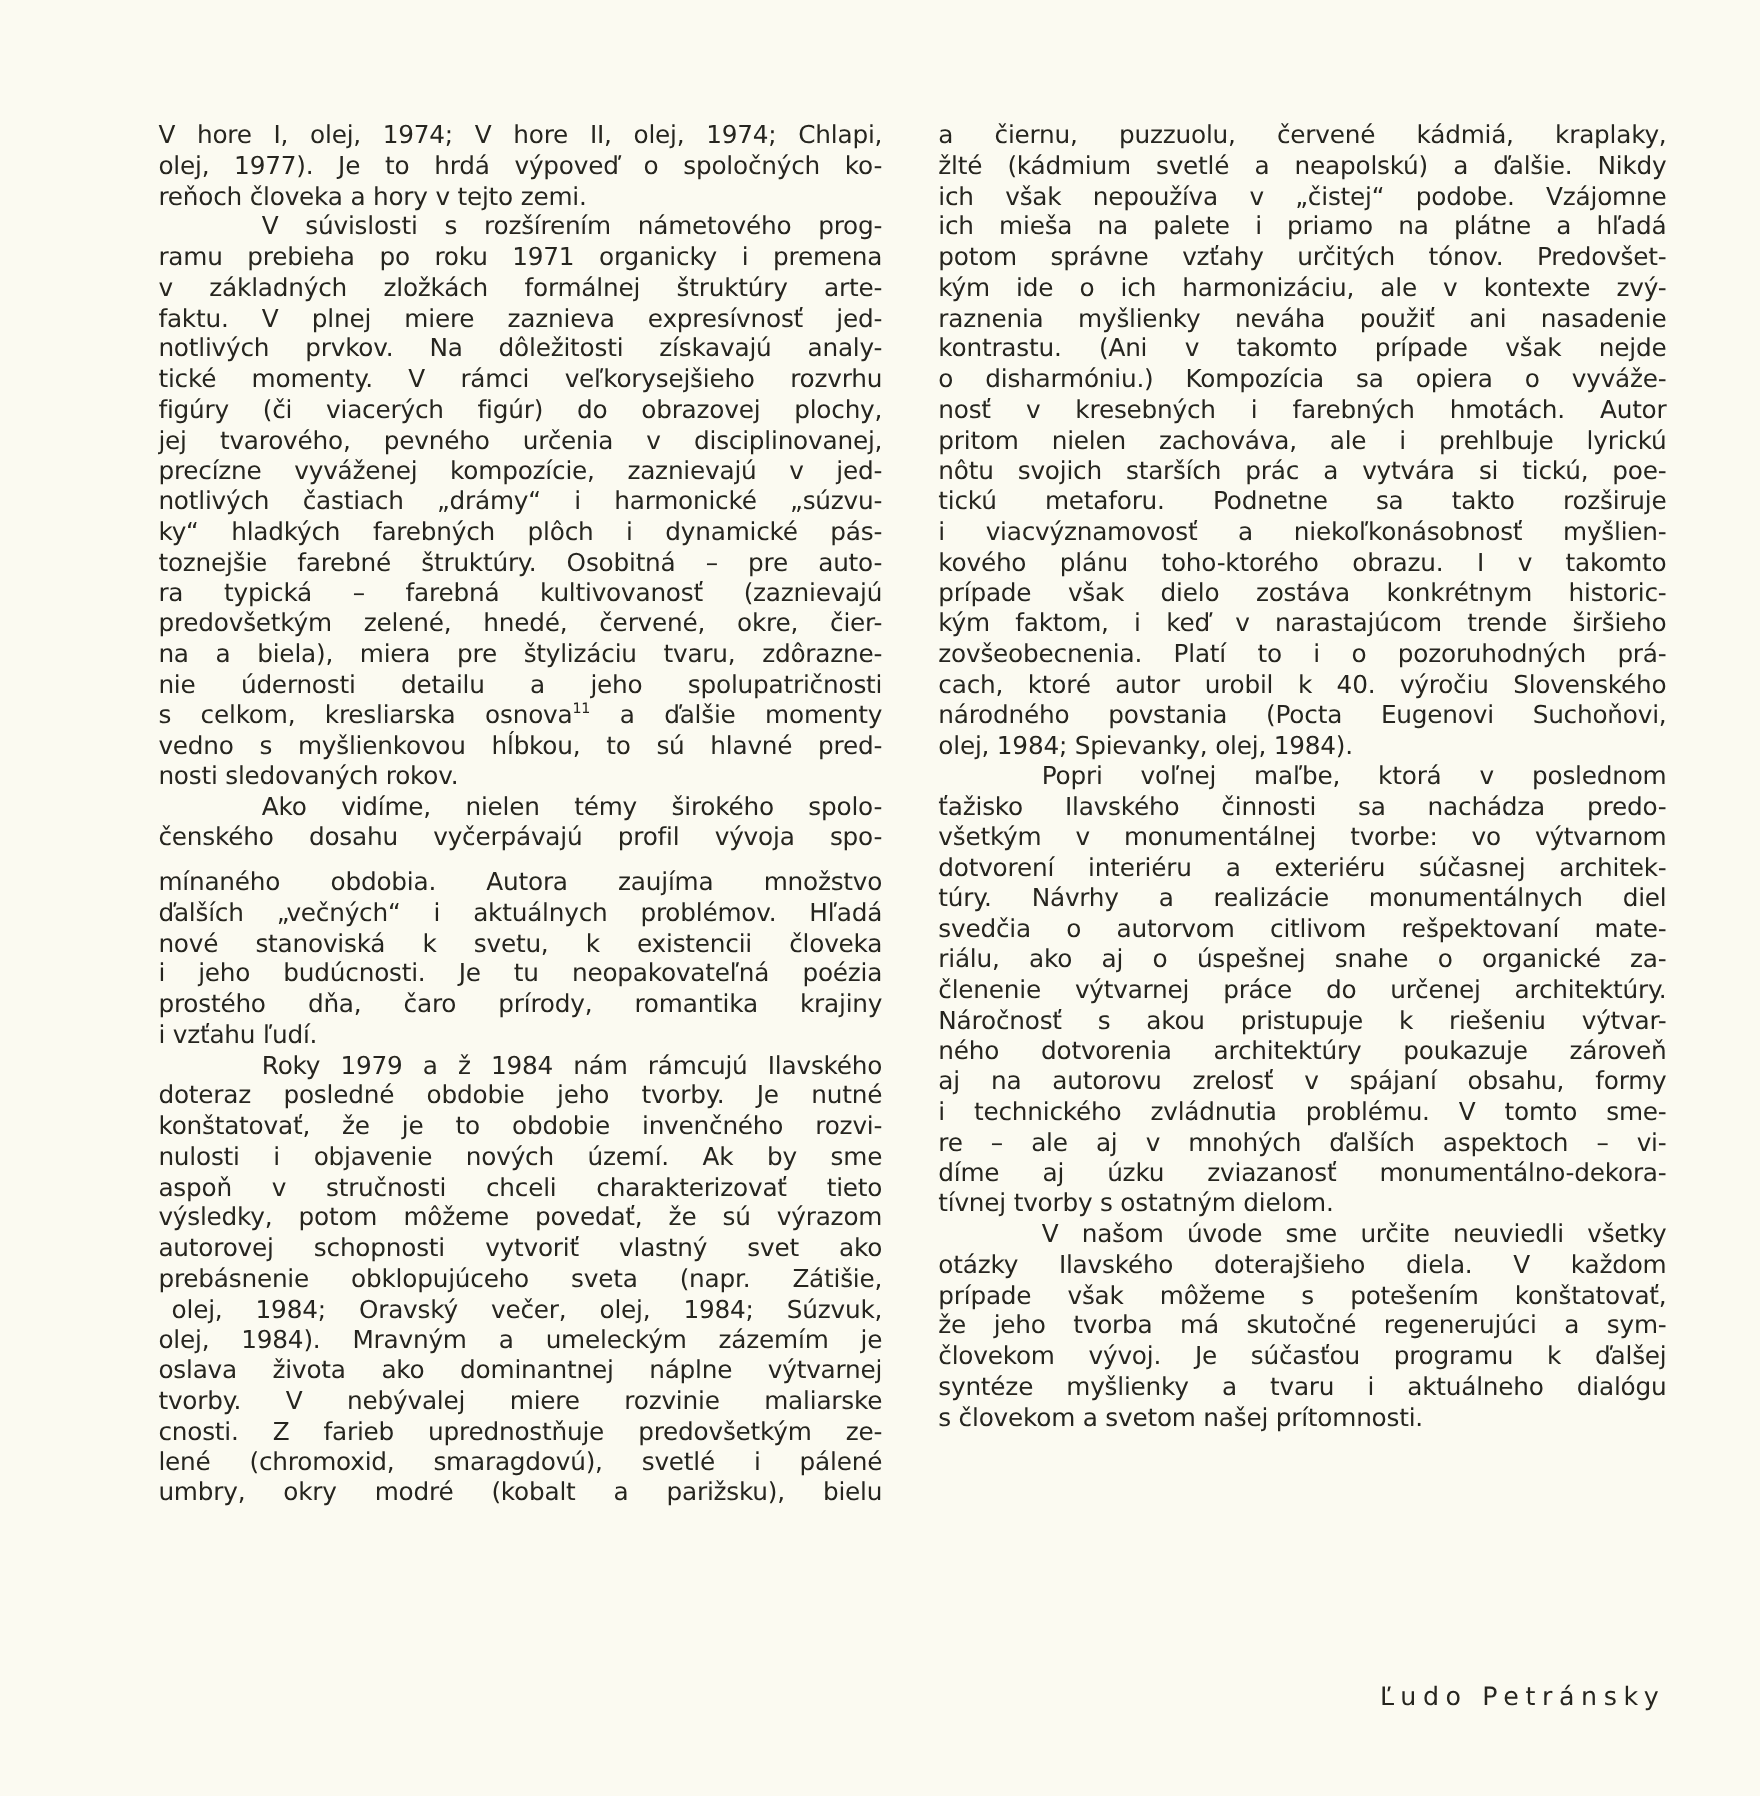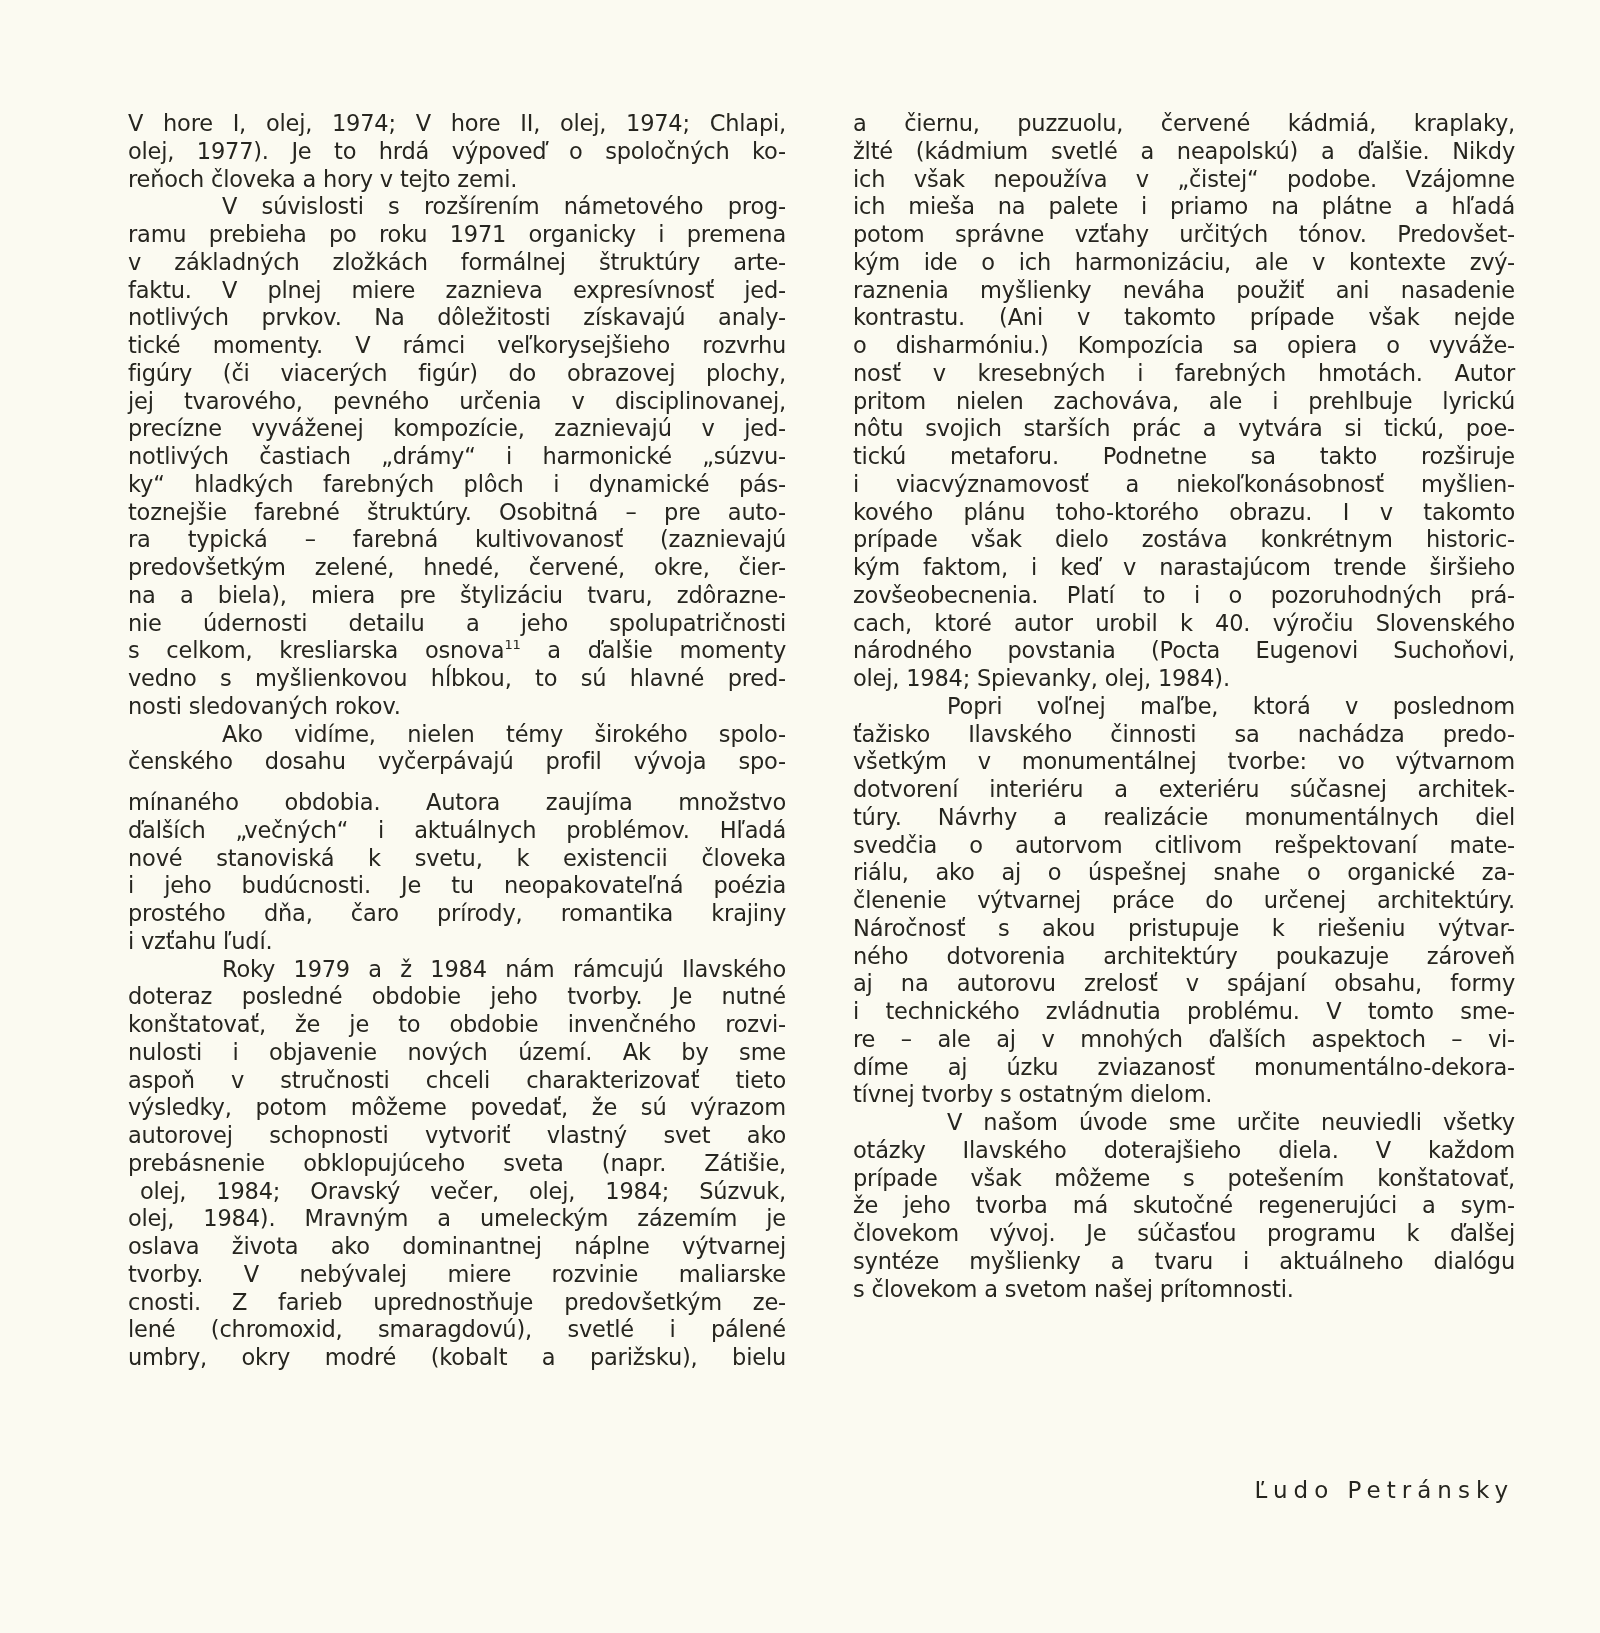--- a/index.html
+++ b/index.html
@@ -11,36 +11,36 @@
     font-family: "DejaVu Sans", sans-serif;
     color: #26251f;
   }
   .page { position: absolute; inset: 0; }
   .col {
     position: absolute;
     top: 110px;
     font-size: 22.5px;
     letter-spacing: -0.2px;
   }
-  .col.left { left: 128px; width: 658px; }
+  .col.left { left: 144px; width: 658px; }
   .col.right { left: 853px; width: 662px; }
   .line {
     height: 27.75px;
     line-height: 27.75px;
     white-space: nowrap;
     text-align: justify;
     text-align-last: justify;
     overflow: visible;
   }
   .line.last { text-align-last: left; }
   .line.indent { padding-left: 94px; }
   sup { font-size: 13px; line-height: 0; vertical-align: 9px; }
   .signature {
     position: absolute;
-    top: 1475px;
+    top: 1528px;
     right: 86px;
     font-size: 23px;
     letter-spacing: 6px;
     line-height: 30px;
   }
 </style>
 </head>
 <body>
 
 <div class="page">

